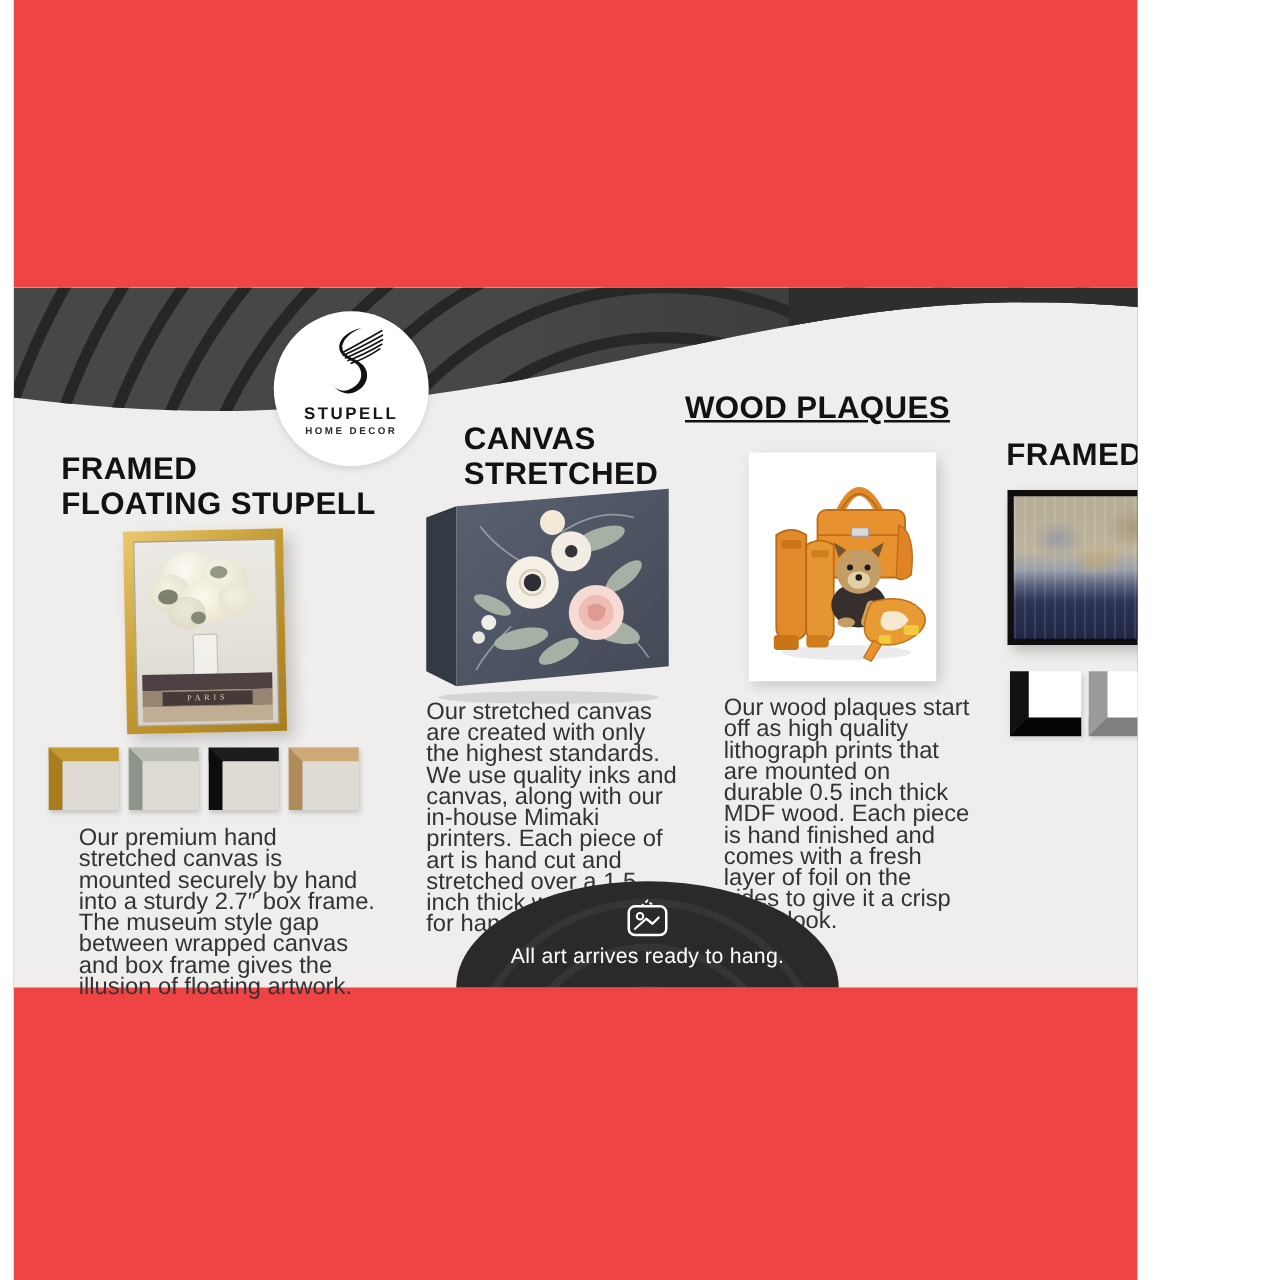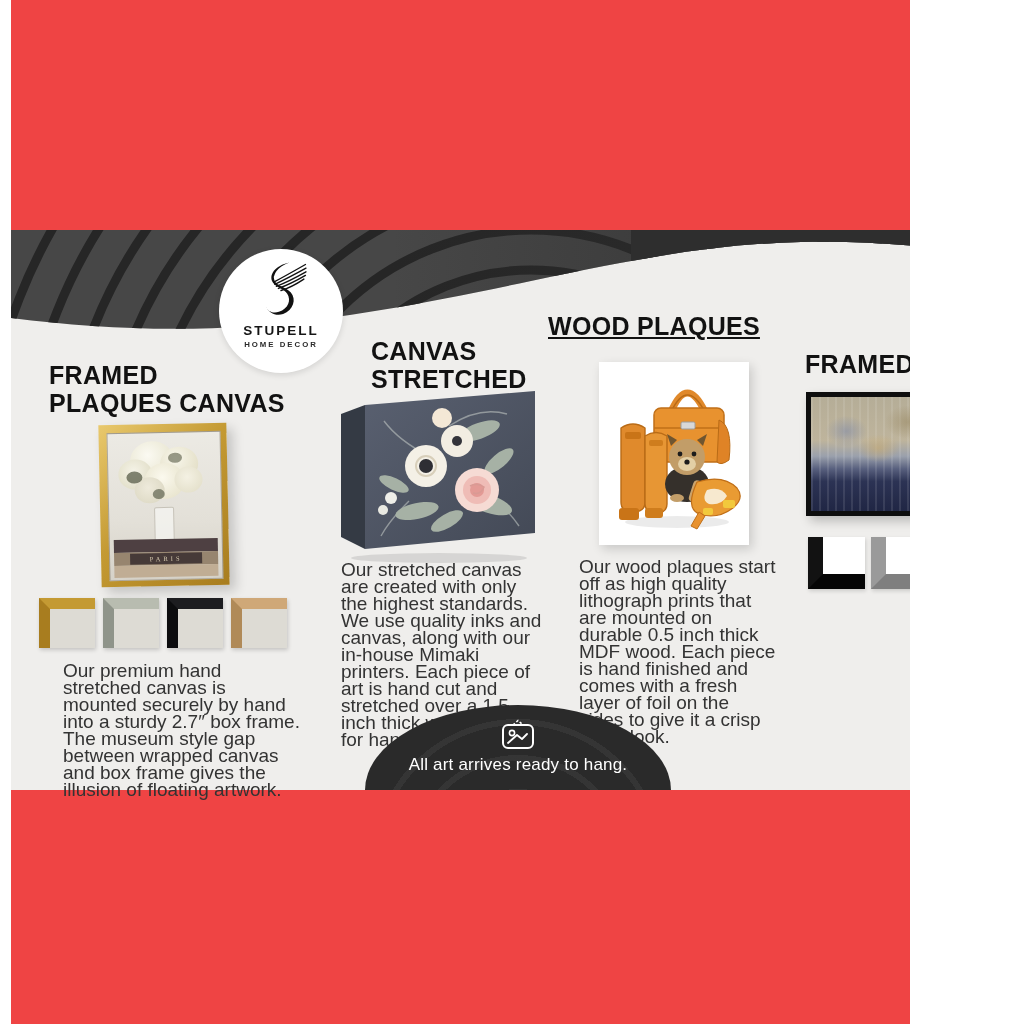--- a/index.html
+++ b/index.html
@@ -114,21 +114,21 @@
         <path d="M40,22 Q56,12 76,5"></path>
         <path d="M36,30 Q54,20 80,10"></path>
       </g>
     </svg>
     <div class="logo-name">STUPELL</div>
     <div class="logo-tag">HOME DECOR</div>
   </div>
 
   <div class="hd" style="left:38px;top:361px;">
     <div>FRAMED</div>
-    <div>PLAQUES CANVAS</div>
+    <div>FLOATING STUPELL</div>
   </div>
 
   <div class="art1">
     <div class="canvas">
       <span class="bloom" style="left:22px;top:8px;width:44px;height:40px;background:radial-gradient(circle at 40% 35%,#fbfaf2,#e9e6d2 70%,#d8d4bd);"></span>
       <span class="bloom" style="left:52px;top:14px;width:38px;height:34px;background:radial-gradient(circle at 40% 35%,#f8f6ea,#e6e2cc 70%,#d5d1ba);"></span>
       <span class="bloom" style="left:10px;top:26px;width:34px;height:30px;background:radial-gradient(circle at 45% 40%,#f5f3e7,#e2dfc9 75%,#cfcbb4);"></span>
       <span class="bloom" style="left:36px;top:30px;width:40px;height:36px;background:radial-gradient(circle at 45% 40%,#fbf9ee,#e9e5cf 75%,#d4d0b9);"></span>
       <span class="bloom" style="left:66px;top:34px;width:28px;height:26px;background:radial-gradient(circle at 45% 40%,#f4f1e3,#e0dcc5);"></span>
       <span class="bloom" style="left:26px;top:44px;width:30px;height:26px;background:radial-gradient(circle at 45% 40%,#eeeadb,#d9d5bf);"></span>

